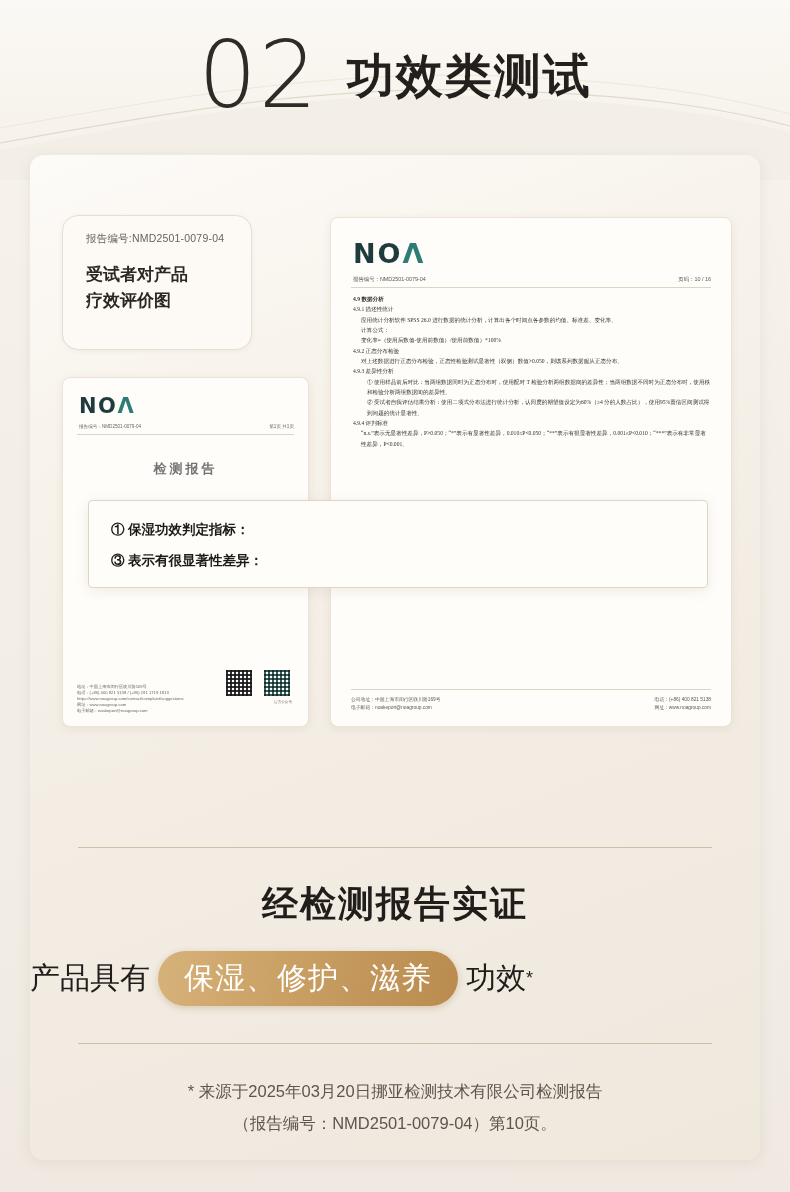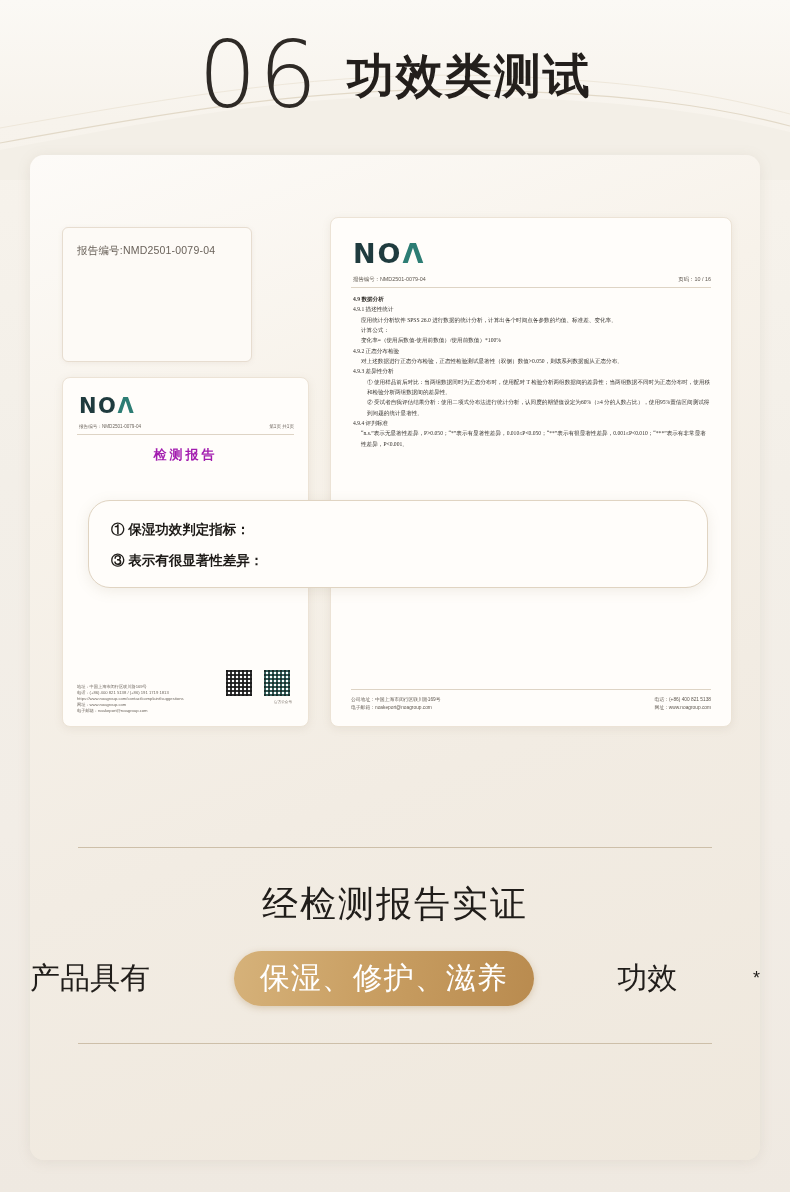--- a/index.html
+++ b/index.html
@@ -59,27 +59,27 @@
 
   
   .docs {
     position: absolute;
     left: 0; top: 0; width: 730px; height: 650px;
   }
 
   
   .titlebox {
     position: absolute;
-    left: 32px; top: 72px;
+    left: 32px; top: 60px;
     width: 190px; height: 135px;
     background: #fdfaf6;
     border: 1px solid #e7ddd0;
-    border-radius: 6px;
+    border-radius: 16px;
     box-shadow: 0 1px 5px rgba(160,140,115,0.10);
-    padding: 16px 14px;
+    padding: 16px 23px;
     box-sizing: border-box;
   }
   .titlebox .rep {
     font-size: 10.5px;
     color: #6a625a;
     margin-bottom: 16px;
     letter-spacing: .2px;
   }
   .titlebox .big {
     font-size: 17px;
@@ -108,22 +108,22 @@
   .leftpage .noa .a { color: #2d7d74; }
   .leftpage .metaline {
     position: absolute; left: 16px; top: 46px; right: 14px;
     font-size: 4.6px; color: #6d665e; display: flex; justify-content: space-between;
   }
   .leftpage .hr {
     position: absolute; left: 14px; right: 14px; top: 56px;
     border-top: 1px solid #ded4c5;
   }
   .leftpage .doctitle {
-    position: absolute; left: 0; right: 0; top: 68px;
-    text-align: center; font-size: 13px; color: #a21caf; letter-spacing: 3px;
+    position: absolute; left: 0; right: 0; top: 82px;
+    text-align: center; font-size: 13px; color: #737373; letter-spacing: 3px;
     font-weight: 600;
   }
   .leftpage .botblock {
     position: absolute; left: 14px; bottom: 12px; right: 14px;
     font-size: 4.2px; color: #6d665e; line-height: 1.45;
   }
   .leftpage .qr {
     position: absolute; right: 56px; bottom: 30px;
     width: 26px; height: 26px;
     background:
@@ -188,25 +188,25 @@
     line-height: 1.7;
   }
 
   
   .callout {
     position: absolute;
     left: 58px; top: 345px;
     width: 620px;
     background: #fffdfa;
     border: 1px solid #e0d4c2;
-    border-radius: 22px;
+    border-radius: 4px;
     box-shadow: 0 3px 14px rgba(140,120,95,0.13);
     padding: 18px 12px 16px 22px;
     box-sizing: border-box;
-    font-family: Liberation Sans, sans-serif;
+    font-family: Liberation Serif, serif;
     color: #1d1a17;
   }
   .callout .item { margin-bottom: 9px; }
   .callout .item:last-child { margin-bottom: 0; }
   .callout .lbl {
     font-size: 13.5px; font-weight: 700; line-height: 1.6;
   }
   .callout .txt {
     font-size: 13.5px; line-height: 1.72; text-align: justify;
   }
@@ -222,25 +222,25 @@
     left: 48px; top: 888px; width: 634px;
     border-top: 1px solid #cdbfa9;
   }
 
   
   .concl {
     position: absolute; left: 0; top: 725px; width: 730px;
     text-align: center;
   }
   .concl .h1 {
-    font-size: 36px; font-weight: 400; color: #201d1a; letter-spacing: 2px;
+    font-size: 36px; font-weight: 700; color: #201d1a; letter-spacing: 2px;
   }
   .concl .row {
     margin-top: 22px;
-    display: flex; align-items: center; justify-content: space-between;
+    display: flex; align-items: center; justify-content: flex-start;
     white-space: nowrap;
   }
   .concl .side {
     font-size: 30px; color: #201d1a; font-weight: 400;
   }
   .concl .pill {
     display: inline-block;
     margin: 0 8px;
     padding: 7px 26px;
     border-radius: 30px;
@@ -269,30 +269,34 @@
 
 <div class="swoosh">
   <svg width="790" height="180" viewBox="0 0 790 180">
     <path d="M0,150 C160,120 300,92 470,96 C620,100 710,112 790,132 L790,180 L0,180 Z" fill="#f3efe7"></path>
     <path d="M0,143 C170,112 320,86 480,90 C630,94 715,106 790,126" fill="none" stroke="#e2d9c8" stroke-width="1.2"></path>
     <path d="M0,128 C180,96 330,70 500,76 C650,82 720,96 790,114" fill="none" stroke="#eee7da" stroke-width="1"></path>
   </svg>
 </div>
 
 <div class="header">
-  <span class="num">06</span>
+  <span class="num">02</span>
   <span class="htitle">功效类测试</span>
 </div>
 
 <div class="card">
 
   <div class="docs">
 
     <div class="titlebox">
       <div class="rep">报告编号:NMD2501-0079-04</div>
+      <div class="big">
+        <div>受试者对产品</div>
+        <div>疗效评价图</div>
+      </div>
     </div>
 
     <div class="leftpage">
       <div class="noa">
         <span>NO</span><span class="a">Λ</span>
       </div>
       <div class="metaline">
         <span>报告编号：NMD2501-0079-04</span>
         <span>第1页 共1页</span>
       </div>
@@ -364,14 +368,18 @@
     <div class="row">
       <span class="side">产品具有</span>
       <span class="pill">保湿、修护、滋养</span>
       <span class="side">功效</span>
         <span class="star">*</span>
     </div>
   </div>
 
   <div class="divider2"></div>
 
+  <div class="source">
+    <div>* 来源于2025年03月20日挪亚检测技术有限公司检测报告</div>
+    <div>（报告编号：NMD2501-0079-04）第10页。</div>
+  </div>
 
 </div>
 
 </body></html>

